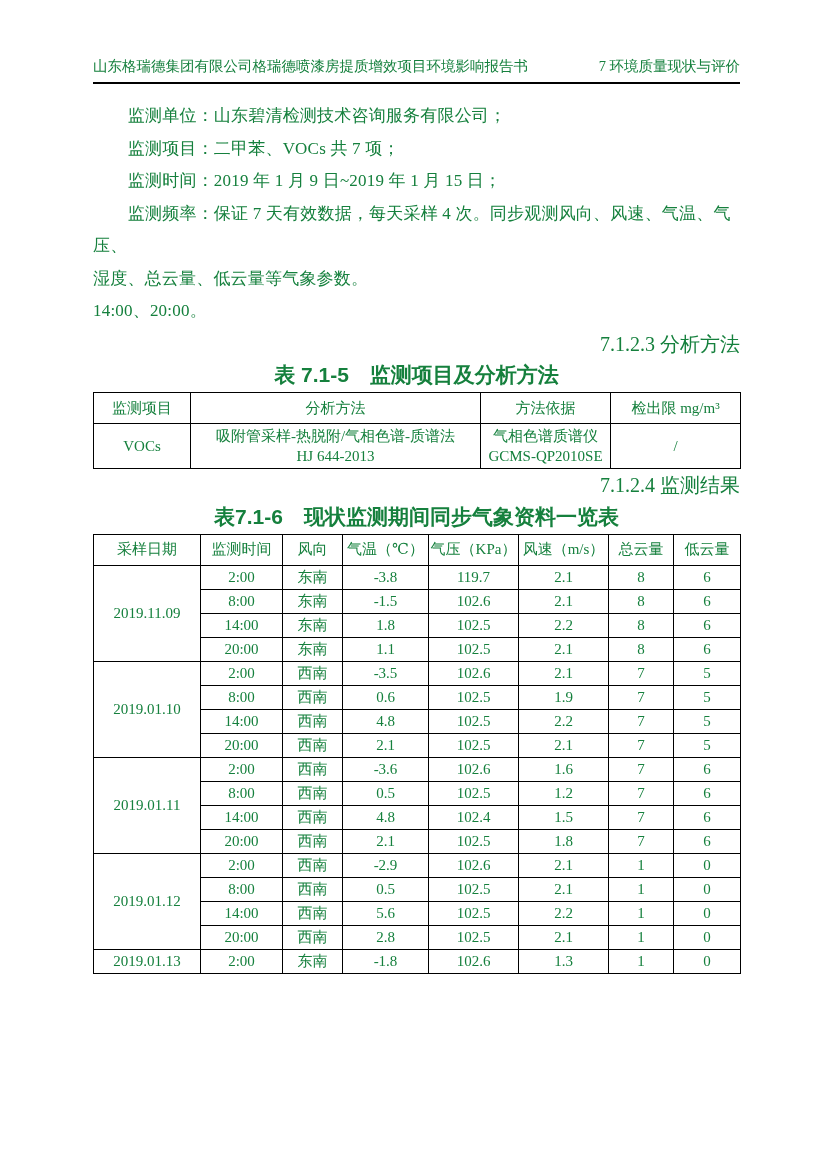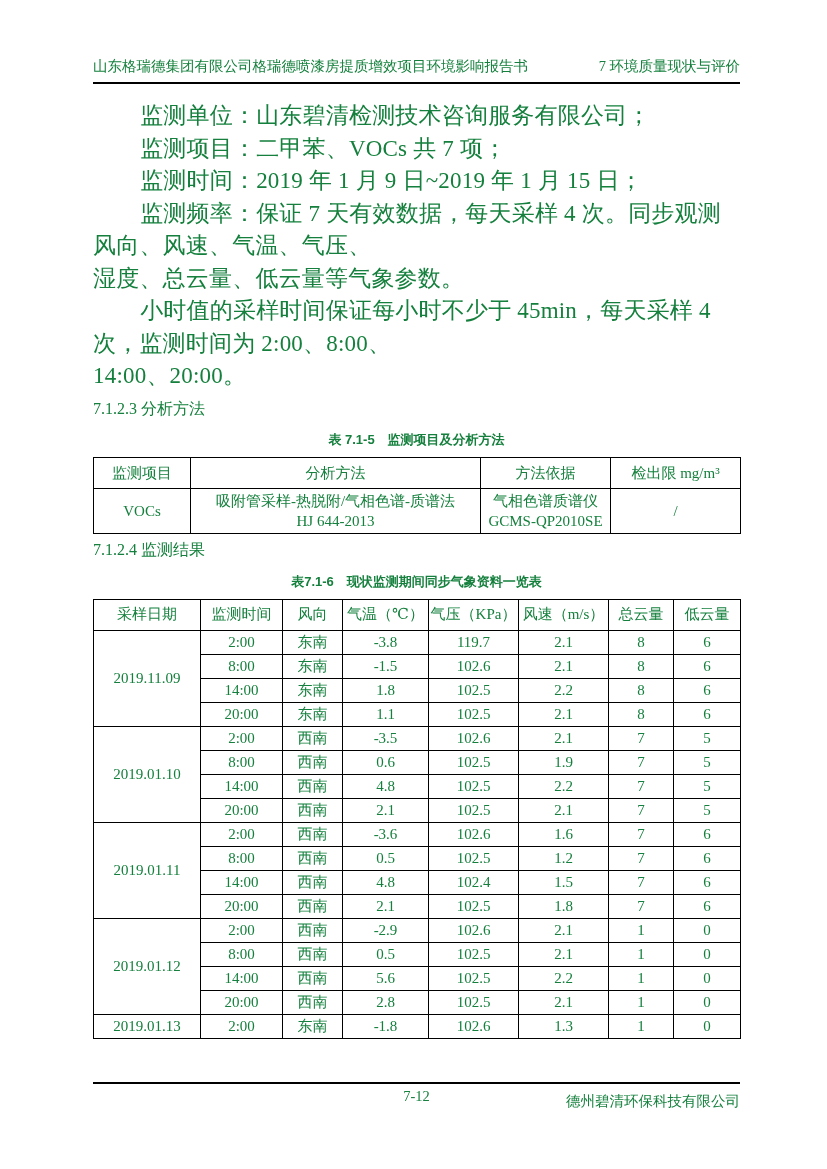--- a/index.html
+++ b/index.html
@@ -12,27 +12,27 @@
     color:#15803d;
     font-family:"Liberation Serif","DejaVu Serif",serif;
     overflow:hidden;
   }
   .header { margin:0 87px 0 93px; padding-top:57px; }
   .header-row {
     display:flex; justify-content:space-between; align-items:flex-end;
     font-size:14.5px; padding-bottom:6px; border-bottom:2.5px solid #000;
   }
   .content { margin:16px 87px 0 93px; }
-  .line { font-size:23px; line-height:32.5px; letter-spacing:0.2px; }
+  .line { font-size:17px; line-height:32.5px; letter-spacing:0.2px; }
   .line.indent { text-indent:2.05em; }
-  .sec-heading { font-size:16px; line-height:32.5px; }
+  .sec-heading { font-size:20px; line-height:32.5px;text-align:right; }
   .caption {
     text-align:center; font-weight:bold;
     font-family:"Liberation Sans","DejaVu Sans",sans-serif;
-    font-size:13px; line-height:26px; margin:2px 0 4px 0;
+    font-size:21px; line-height:26px; margin:2px 0 4px 0;
   }
   table { border-collapse:collapse; width:647px; table-layout:fixed;padding-left:26px; }
   th, td {
     border:1px solid #000; text-align:center; vertical-align:middle;
     font-weight:normal; font-size:15px; padding:0 1px;
     font-family:"Liberation Serif","DejaVu Serif",serif;
   }
   .t1 th { height:31px; }
   .t1 td { height:45px; white-space:pre-line; line-height:20px; }
   .t2 th { height:31px; }
@@ -58,21 +58,20 @@
   </div>
 
   <div class="content">
 
     <div>
         <div class="line indent">监测单位：山东碧清检测技术咨询服务有限公司；</div>
         <div class="line indent">监测项目：二甲苯、VOCs 共 7 项；</div>
         <div class="line indent">监测时间：2019 年 1 月 9 日~2019 年 1 月 15 日；</div>
         <div class="line indent">监测频率：保证 7 天有效数据，每天采样 4 次。同步观测风向、风速、气温、气压、</div>
         <div class="line">湿度、总云量、低云量等气象参数。</div>
-        <div class="line indent">小时值的采样时间保证每小时不少于 45min，每天采样 4 次，监测时间为 2:00、8:00、</div>
         <div class="line">14:00、20:00。</div>
       </div>
 
     <div class="sec-heading">7.1.2.3 分析方法</div>
 
     <div class="caption">表 7.1-5　监测项目及分析方法</div>
     <table class="t1">
       <colgroup>
         <col style="width:97px">
           <col style="width:290px">
@@ -282,20 +281,14 @@
             <td>102.6</td>
             <td>1.3</td>
             <td>1</td>
             <td>0</td>
           </tr>
         </tbody>
     </table>
 
   </div>
 
-  <div class="footer">
-    <div class="footer-inner">
-      <span class="page-number">7-12</span>
-      <span class="footer-company">德州碧清环保科技有限公司</span>
-    </div>
-  </div>
 
 </div>
 
 </body></html>

